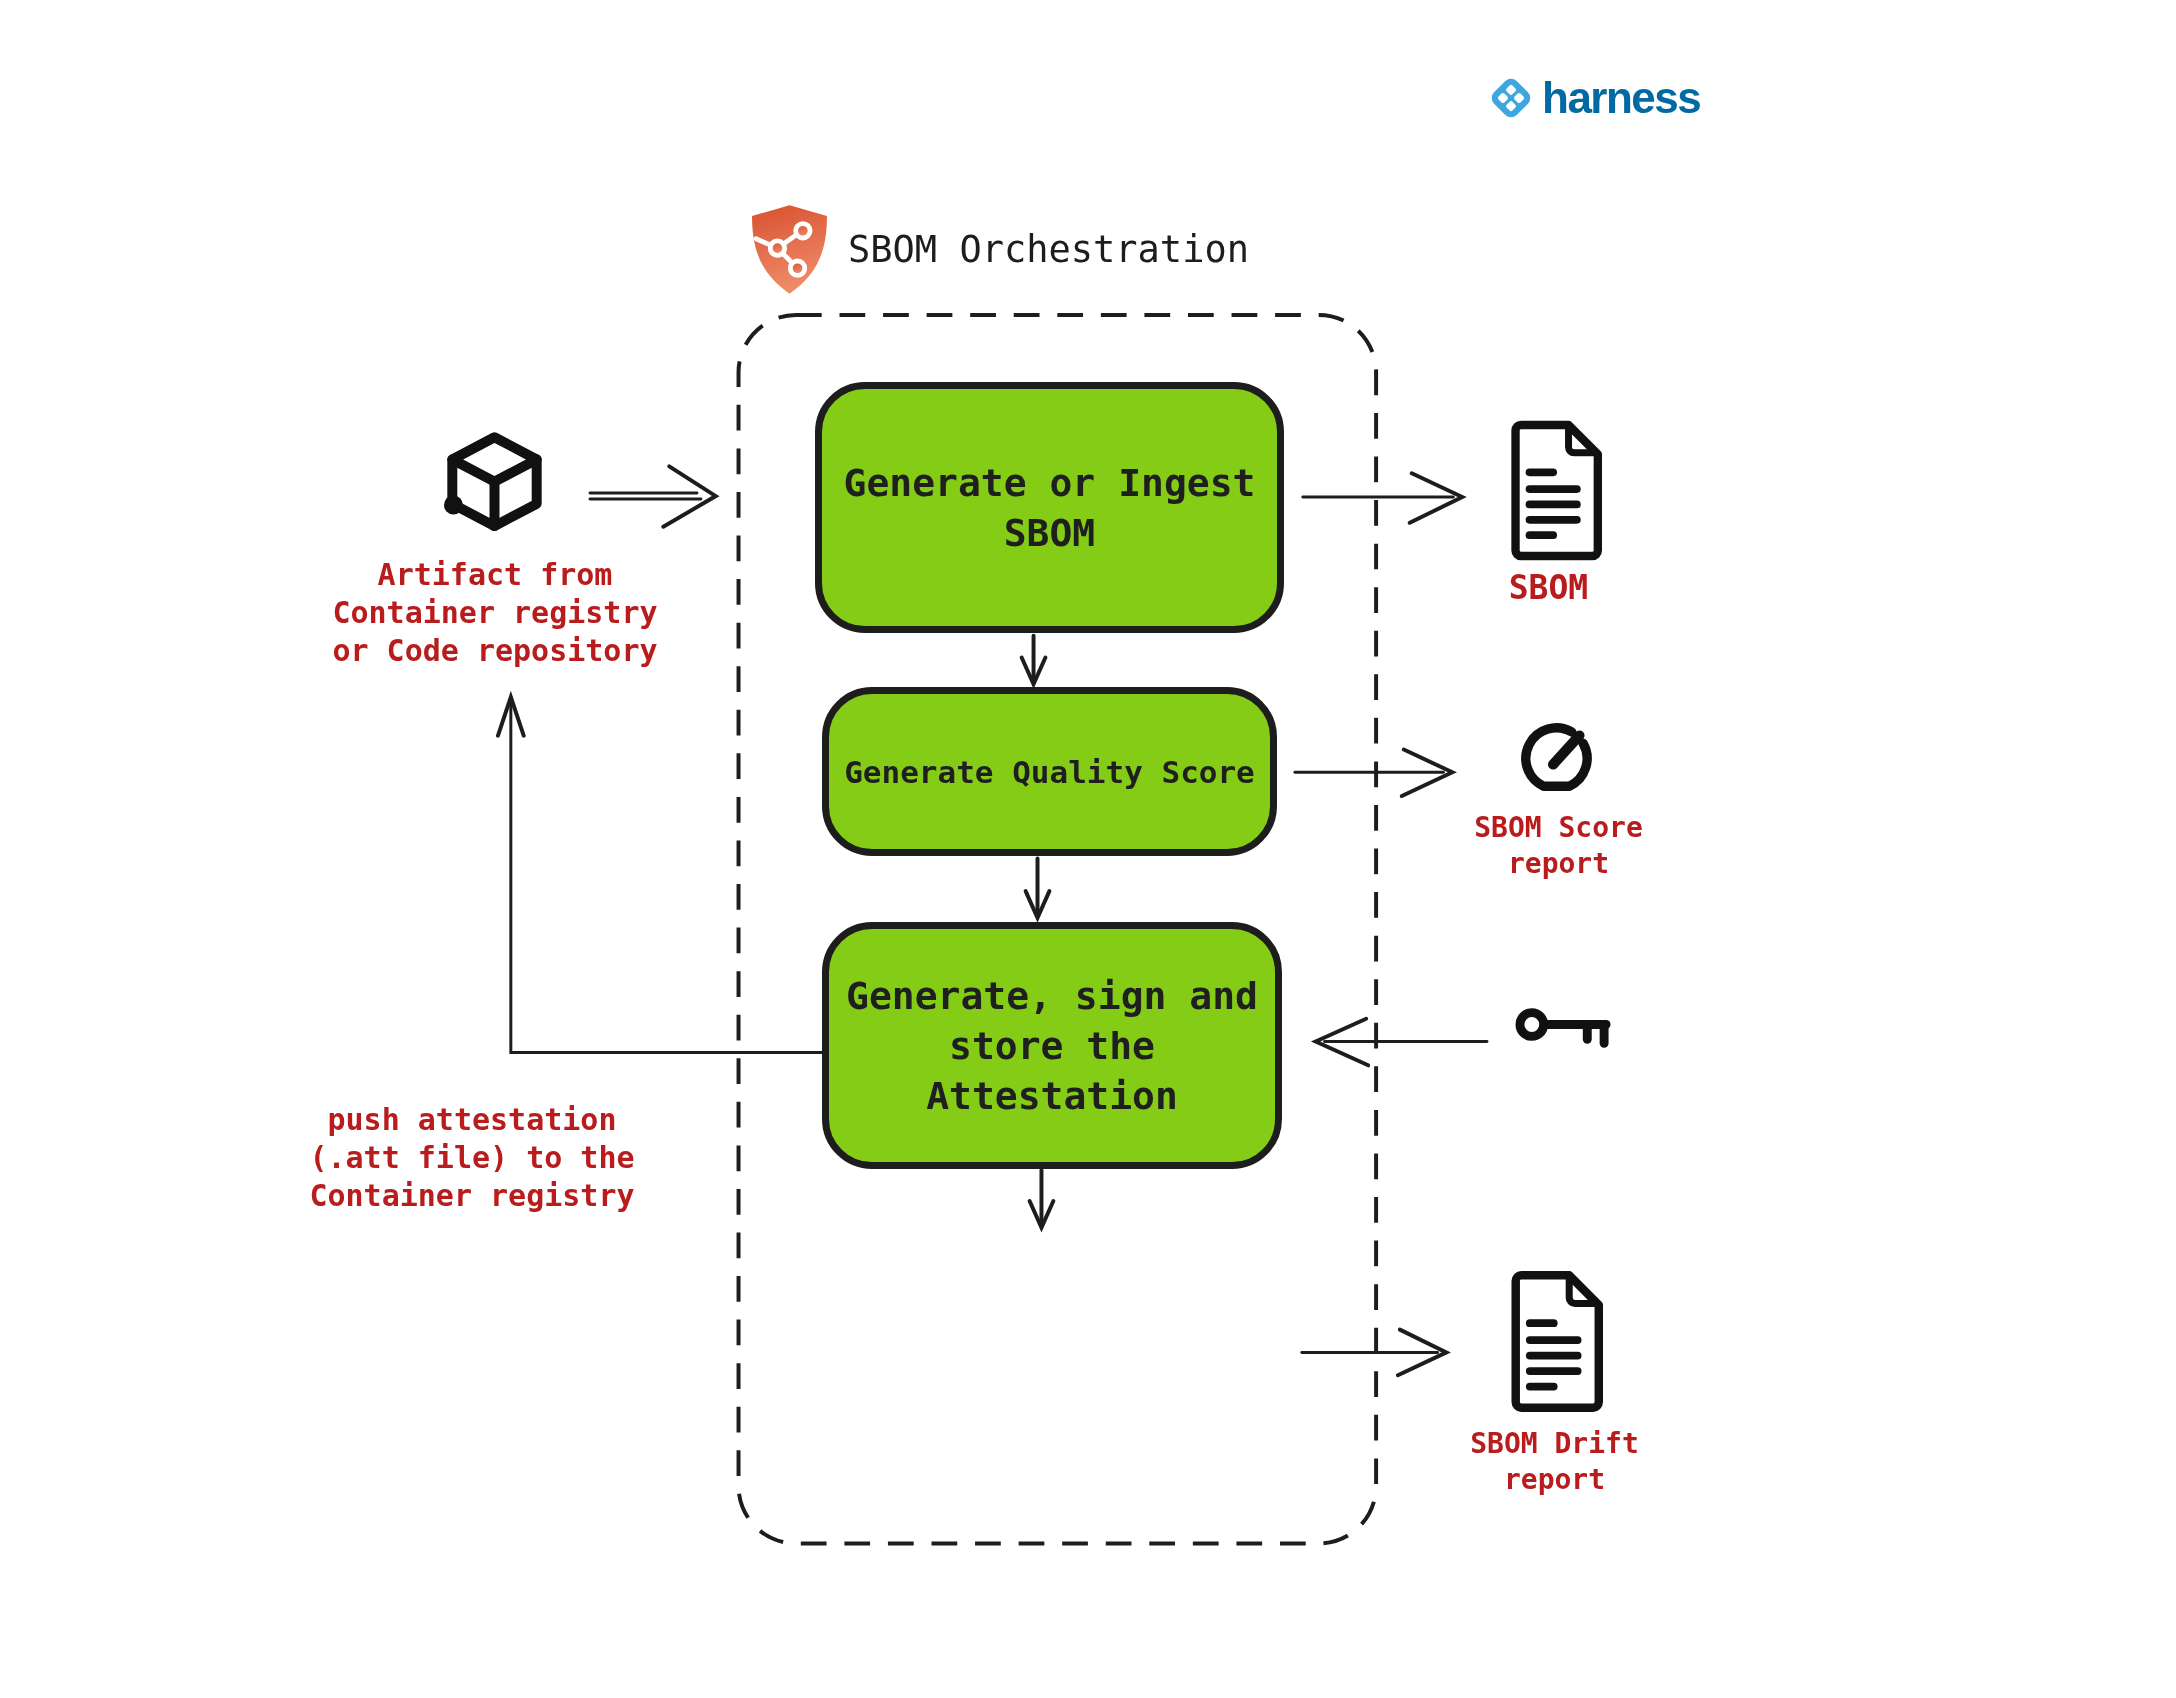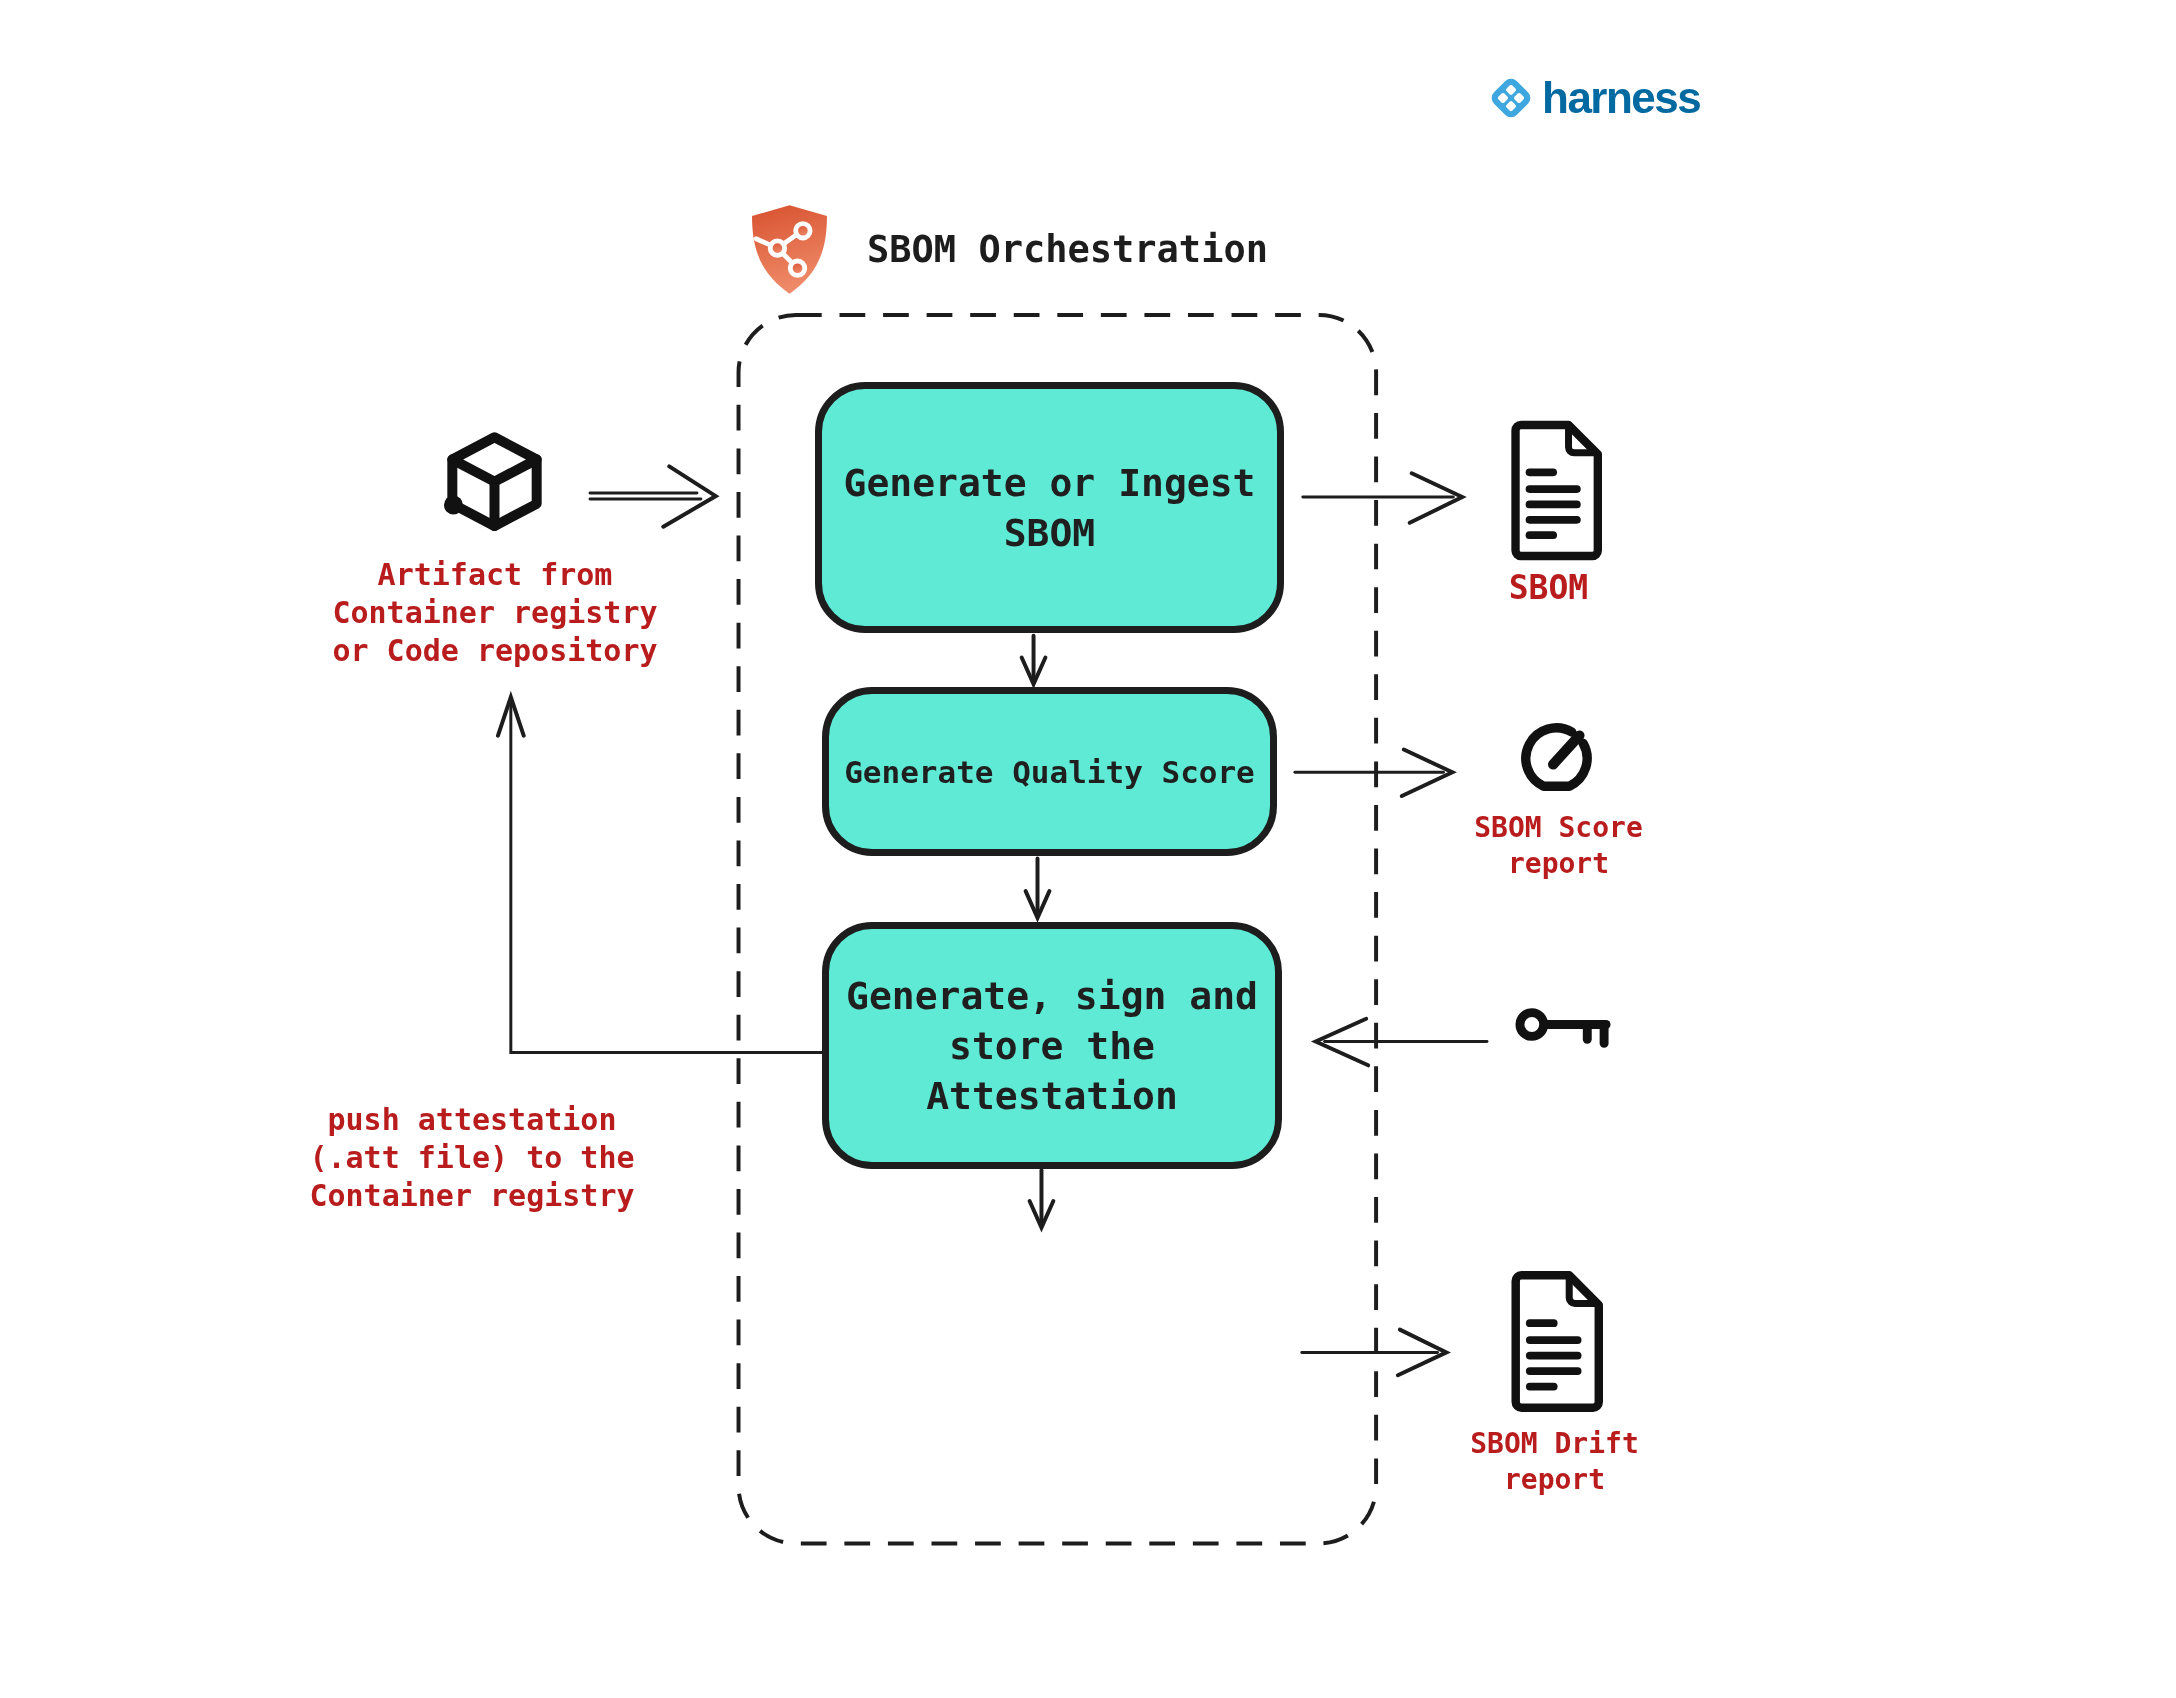--- a/index.html
+++ b/index.html
@@ -16,28 +16,28 @@
 
   
   .brand{position:absolute;left:1487px;top:73px;display:flex;align-items:center;gap:7px;}
   .brand-word{
     font-family:"Liberation Sans",sans-serif;
     font-weight:700;font-size:44px;letter-spacing:-1.5px;color:#0369a1;
   }
 
   
   .title-row{position:absolute;left:749px;top:204px;display:flex;align-items:center;gap:18px;}
-  .title-text{font-size:37px;font-weight:700;color:#1d1d1d;white-space:nowrap;margin-left:19px;}
+  .title-text{font-size:37px;font-weight:400;color:#1d1d1d;white-space:nowrap;}
 
   
   .step{
     position:absolute;
     border:7px solid #1d1d1d;
     border-radius:50px;
-    background:#5eead4;
+    background:#84cc16;
     display:flex;align-items:center;justify-content:center;
     text-align:center;
     font-weight:700;
     white-space:pre-line;
     box-sizing:border-box;
   }
   .lbl{
     position:absolute;
     text-align:center;
     font-weight:700;

